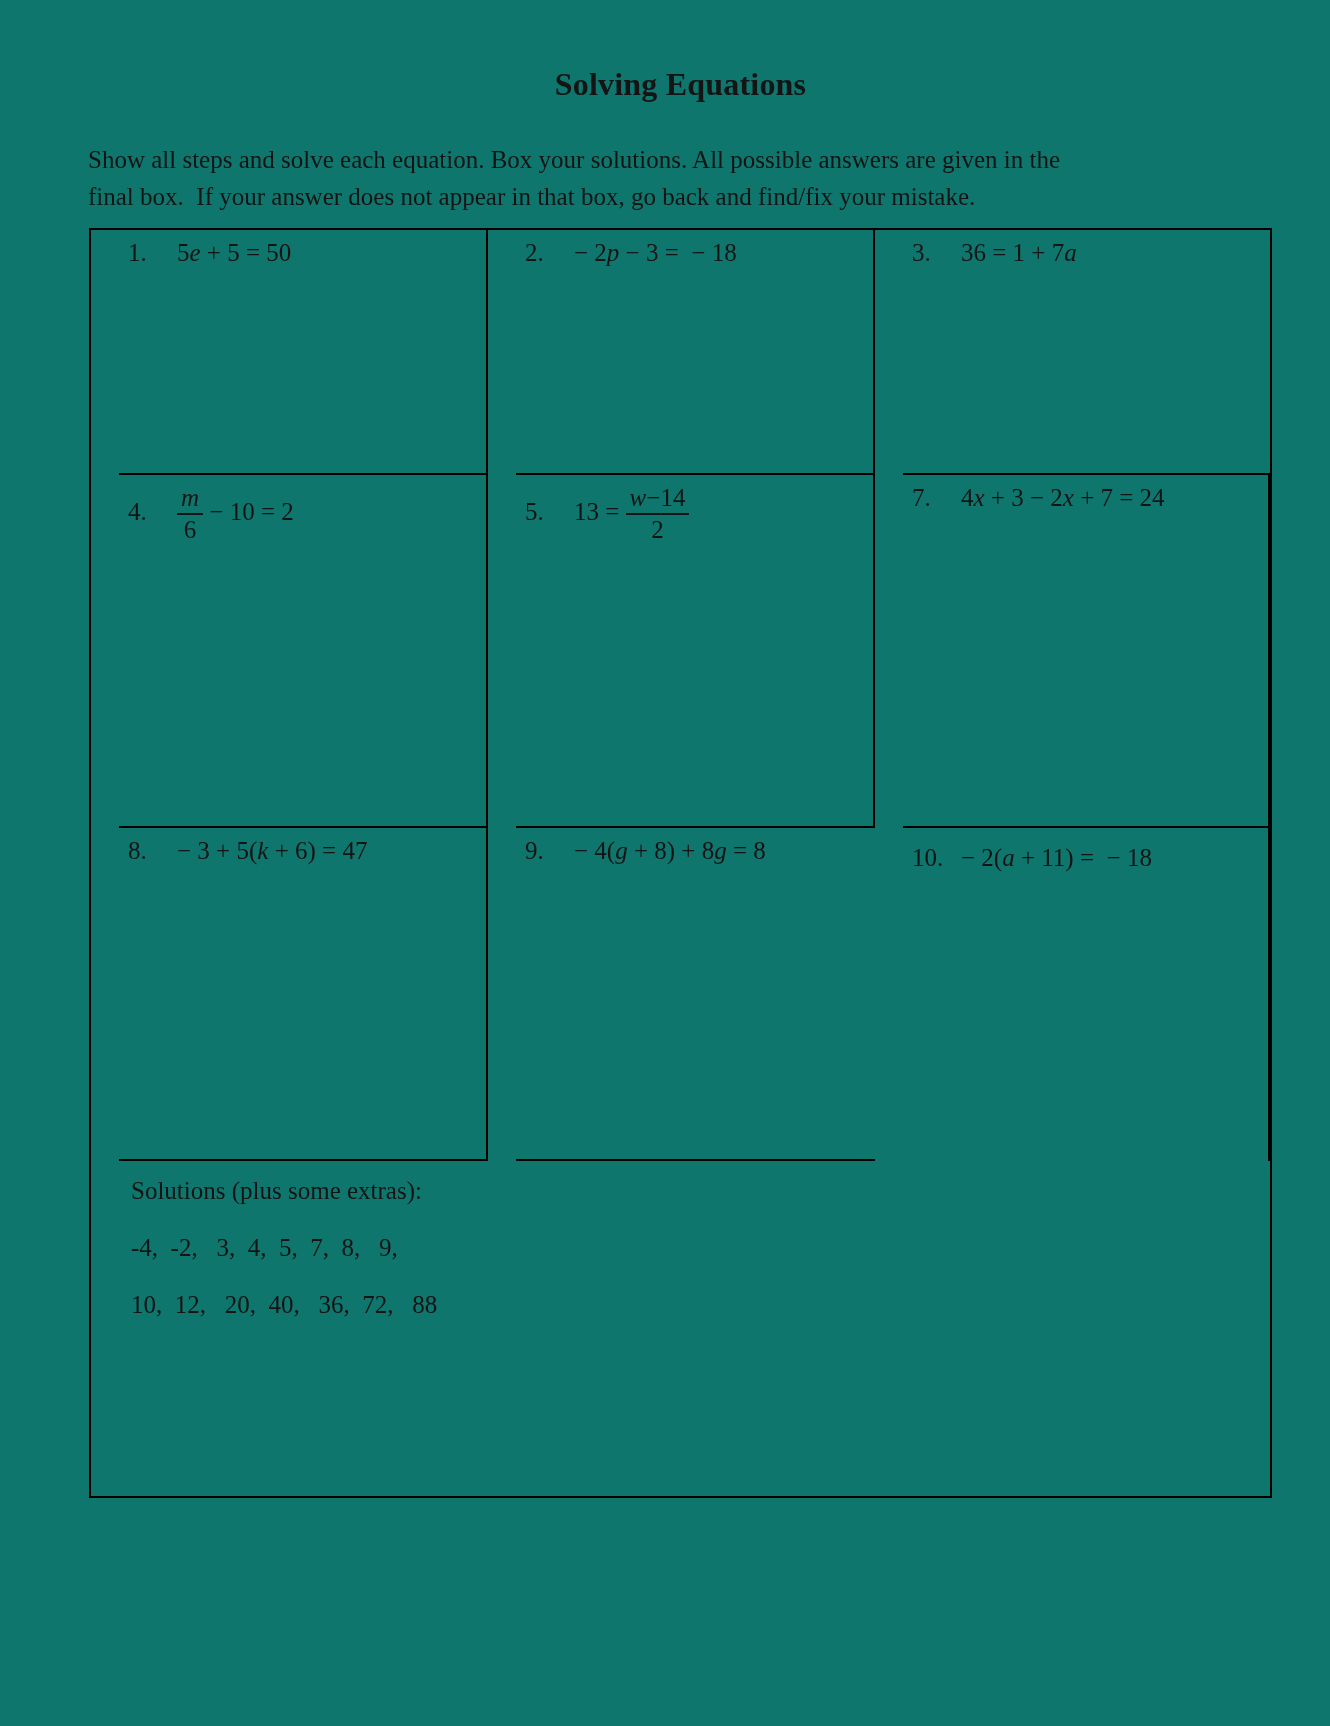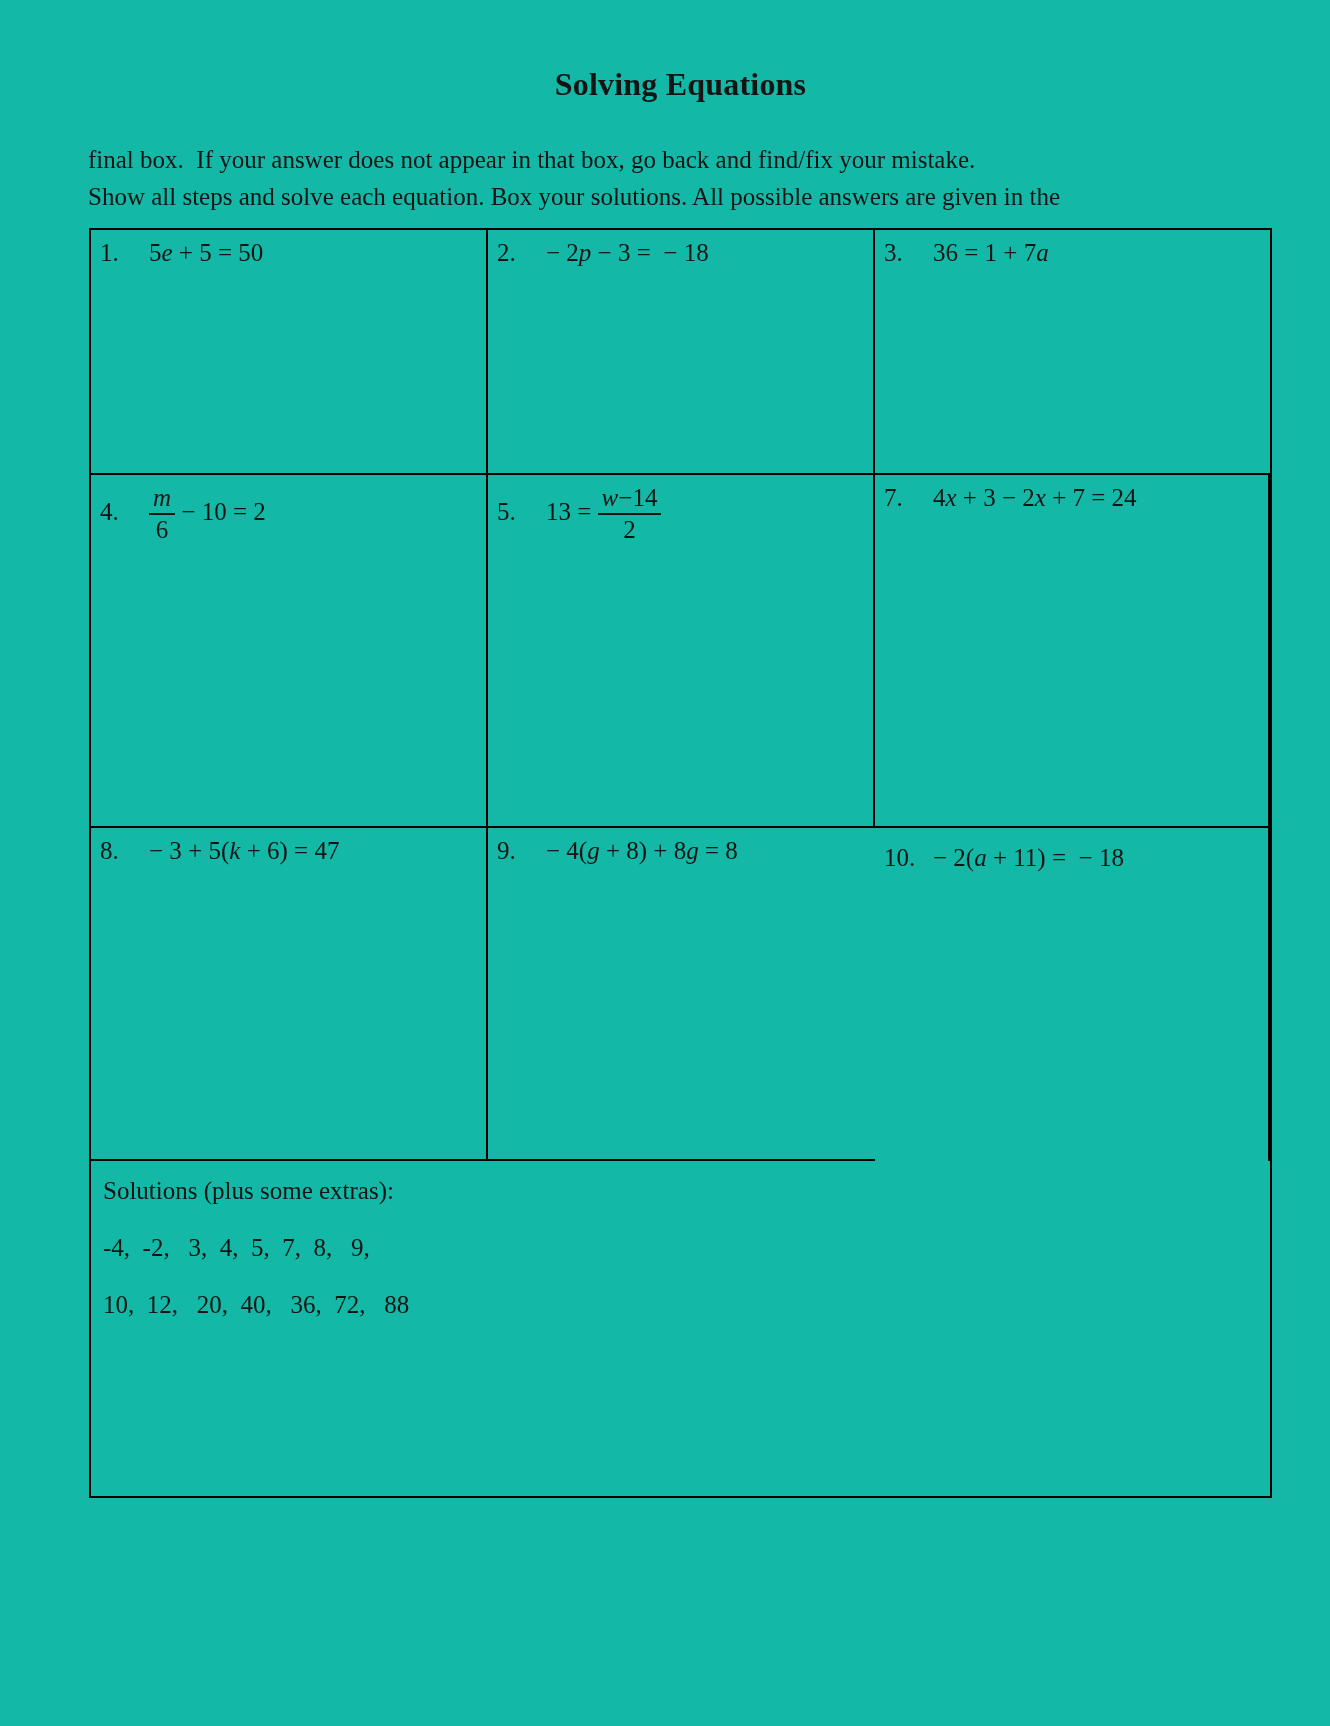--- a/index.html
+++ b/index.html
@@ -1,20 +1,20 @@
 <!DOCTYPE html>
 <html><head>
 <meta charset="utf-8">
 <style>
   html,body{margin:0;padding:0;background:#ffffff;}
   .page{
     position:relative;
     width:1330px;
     height:1726px;
-    background:#14b8a6;
+    background:#0f766e;
     color:#141414;
     font-family:"Liberation Serif","DejaVu Serif",serif;
     overflow:hidden;
   }
   .title{
     position:absolute;
     top:66px;
     left:90px;
     width:1181px;
     margin:0;
@@ -41,20 +41,21 @@
     grid-template-rows:245px 353px 333px 335px;
     border:2px solid #000;
   }
   .cell{
     box-sizing:border-box;
     border-right:2px solid #000;
     border-bottom:2px solid #000;
     padding:9px 8px 0 9px;
     font-size:25px;
     overflow:hidden;
+    margin-left:28px;
   }
   .cell.col3{border-right:none;}
   .cell.row3{}
   .cell.row4{border-bottom:none;padding-top:16px;}
   .pnum{display:inline-block;min-width:49px;}
   .eq{white-space:pre;}
   .eq i{font-style:italic;}
   .frac{
     display:inline-block;
     text-align:center;
@@ -68,22 +69,22 @@
   .sol-line{margin:0 0 29px 0;white-space:pre;}
 </style>
 </head>
 <body>
 
 <div class="page">
 
   <h1 class="title">Solving Equations</h1>
 
   <div class="instructions">
+    <div class="iline">Show all steps and solve each equation. Box your solutions. All possible answers are given in the</div>
     <div class="iline">final box.  If your answer does not appear in that box, go back and find/fix your mistake.</div>
-    <div class="iline">Show all steps and solve each equation. Box your solutions. All possible answers are given in the</div>
   </div>
 
   <div class="grid">
 
     <div class="cell row1 col1">
       <span class="pnum">1.</span><span class="eq"><span>5</span><i>e</i><span> + 5 = 50</span></span>
     </div>
     <div class="cell row1 col2">
       <span class="pnum">2.</span><span class="eq"><span>− 2</span><i>p</i><span> − 3 =  − 18</span></span>
     </div>

